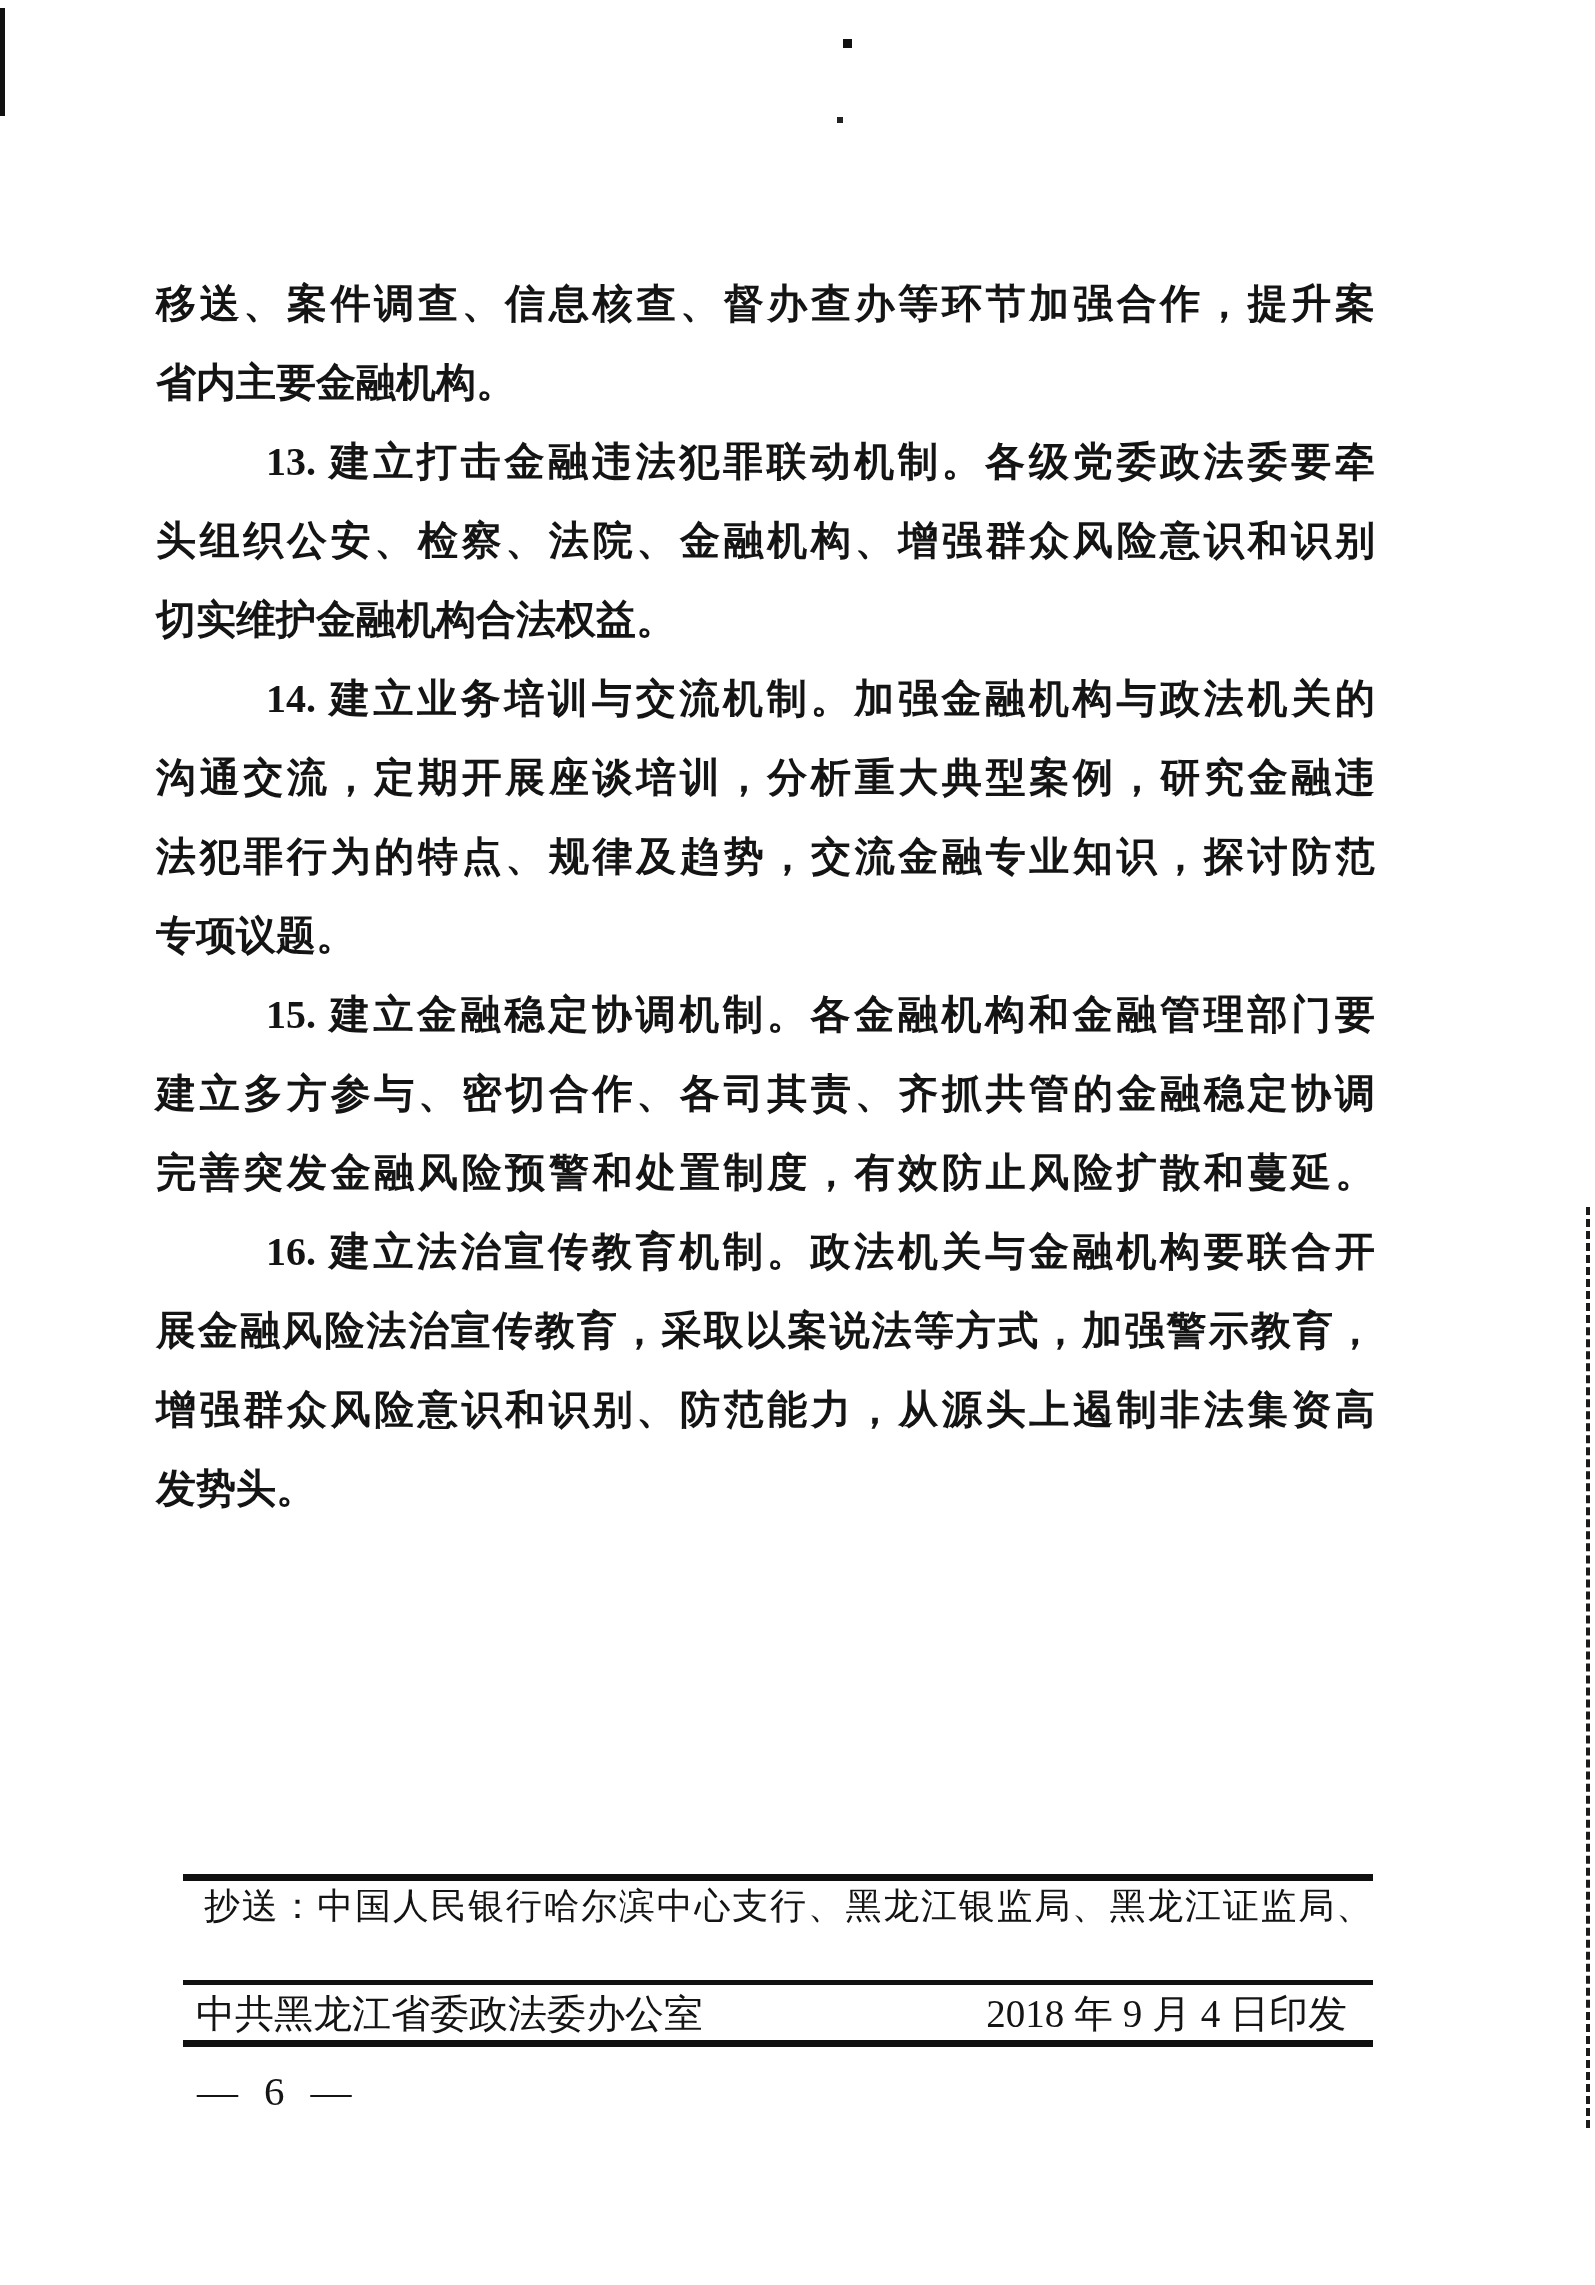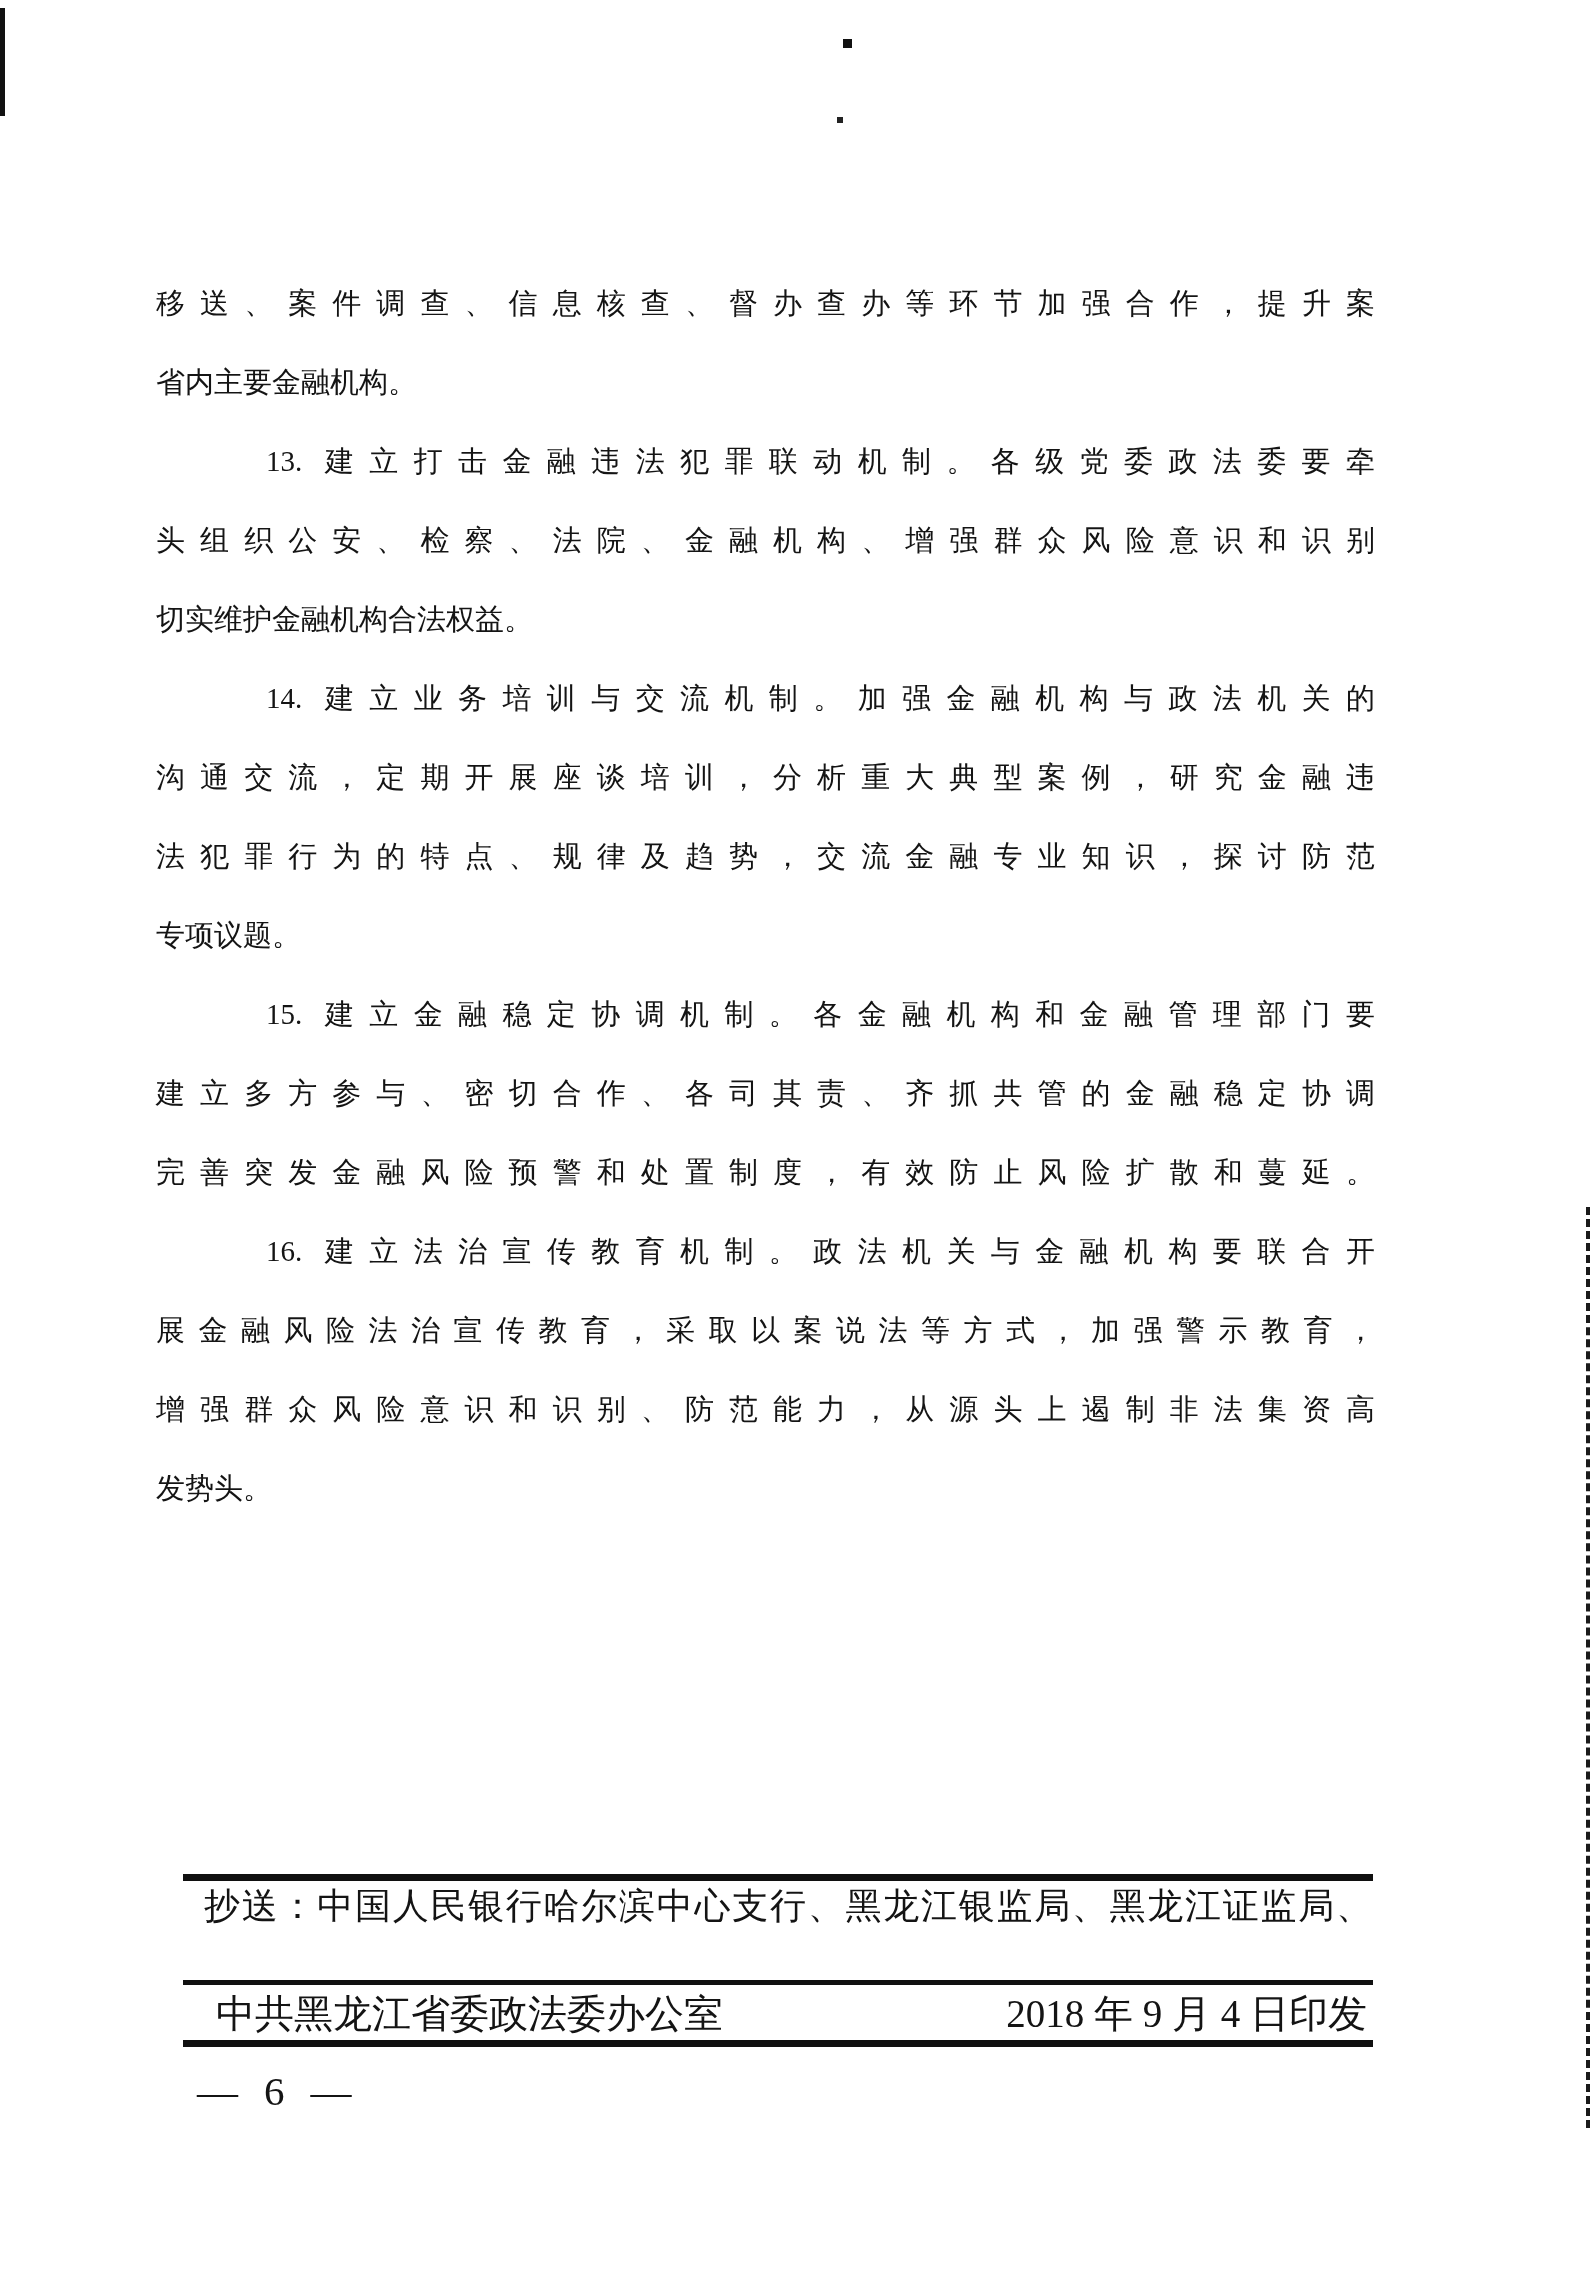--- a/index.html
+++ b/index.html
@@ -11,41 +11,42 @@
     font-family:"Liberation Serif","DejaVu Serif",serif;
     color:#141414;
   }
   
   .body-text{
     position:absolute;
     left:156px;top:264px;width:1219px;
   }
   .bline{
     height:79px;line-height:79px;
-    font-size:29px;
+    font-size:40px;
     text-align:justify;
     box-sizing:border-box;
     width:1219px;
+    font-weight:bold;
   }
   .bline.full{ text-align-last:justify; }
   .bline.indent{ padding-left:110px; text-align-last:justify; }
   .bline.short{ text-align-last:left; }
   
   .rule{ position:absolute; left:183px; width:1190px; background:#101010; }
   .rule.r1{ top:1874px; height:6.9px; }
   .rule.r2{ top:1980px; height:4.9px; }
   .rule.r3{ top:2040px; height:6.9px; }
   .copy-block{
     position:absolute; left:204px; top:1881px; width:1168px;
     font-size:36px; line-height:51px;
   }
   .copy-line1{ text-align:justify; text-align-last:justify; }
   .copy-line2{ padding-left:101px; }
   .issuer-row{
-    position:absolute; left:216px; top:1986px; width:1151px; height:55px;
+    position:absolute; left:196px; top:1986px; width:1151px; height:55px;
     display:flex; justify-content:space-between; align-items:center;
     font-size:39px; line-height:55px;
   }
   .page-number{
     position:absolute; left:197px; top:2067px;
     font-size:41px; letter-spacing:7.9px;
   }
   
   .edge-bar{ position:absolute; left:0; top:7.9px; width:4.9px; height:108px; background:#111; }
   .speck1{ position:absolute; left:843px; top:39px; width:8.9px; height:8.9px; background:#111; }

